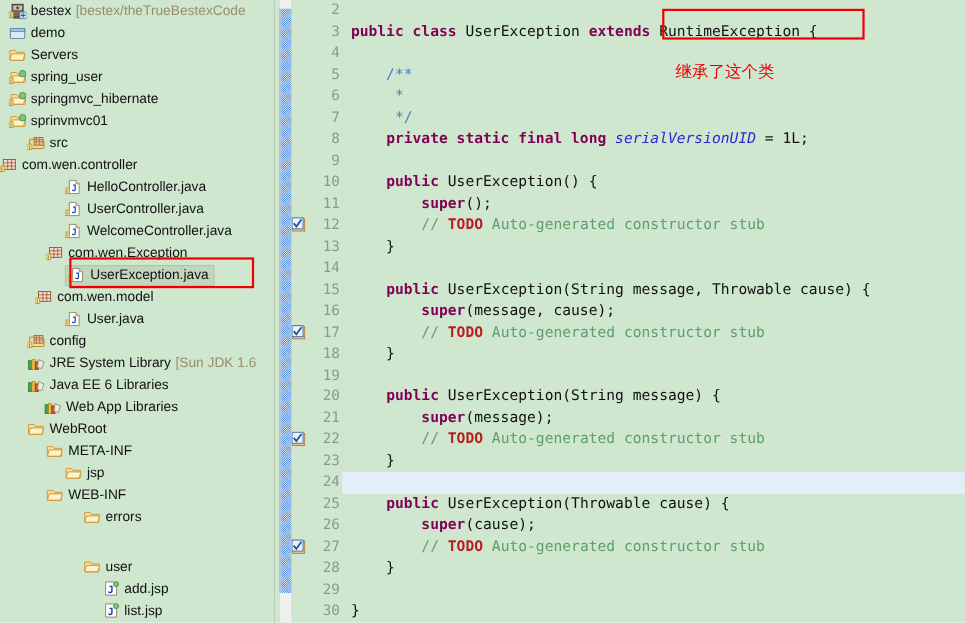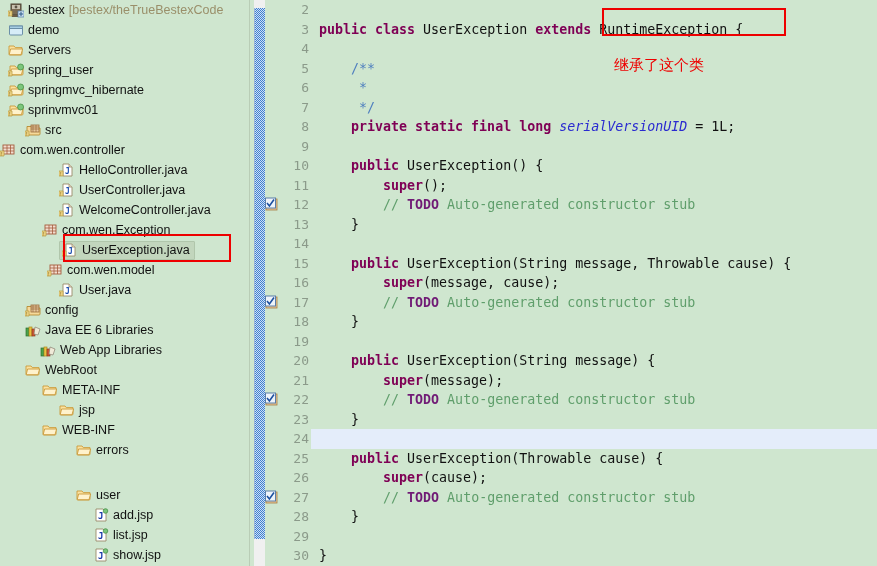--- a/index.html
+++ b/index.html
@@ -164,21 +164,21 @@
     white-space: pre;
     padding-left: 8px;
     color: #1a1a1a;
   }
   .cl.current {
     background: #e4edfa;
     margin-left: 0;
   }
   .kw  { color: #7f0055; font-weight: bold; }
   .cmt { color: #5f9e6b; }
-  .todo{ color: #701a75; font-weight: bold; }
+  .todo{ color: #b91c1c; font-weight: bold; }
   .fld { color: #2a2ad0; font-style: italic; }
   .jdoc{ color: #4f7fbf; }
   .plain { color: #111111; }
 
   
   .redbox {
     position: absolute;
     border: 2px solid #ee0000;
     box-sizing: border-box;
     pointer-events: none;
@@ -368,21 +368,21 @@
               <path d="M4 2h6l3 3v9H4z" fill="#ffffff" stroke="#9a8a6a" stroke-width=".9"></path>
               <path d="M10 2v3h3" fill="#e8e0cc" stroke="#9a8a6a" stroke-width=".8"></path>
               <text x="6" y="12" font-size="8" font-family="monospace" fill="#2050b0" font-weight="bold">J</text>
               <path d="M0 9h4v5H0z" fill="#f2d98c" stroke="#b59a3c" stroke-width=".7"></path>
               <text x="1" y="14" font-size="6" fill="#7a5c10">!</text>
             </svg>
           </span>
           <span class="tree-label">UserException.java</span>
         </span>
       </div>
-      <div class="tree-row" style="padding-left: 47px;">
+      <div class="tree-row" style="padding-left: 32px;">
         <span class="tree-hit">
           <span class="ic">
             <svg width="16" height="16" viewBox="0 0 16 16">
               <rect x="3" y="3" width="11" height="9" fill="#f2ded0" stroke="#a55c3c" stroke-width=".9"></rect>
               <path d="M3 6h11M3 9h11M7 3v9M10.5 3v9" stroke="#a55c3c" stroke-width=".8"></path>
               <path d="M0 9h4v5H0z" fill="#f2d98c" stroke="#b59a3c" stroke-width=".7"></path>
               <text x="1" y="14" font-size="6" fill="#7a5c10">!</text>
             </svg>
           </span>
           <span class="tree-label">com.wen.model</span>
@@ -408,20 +408,34 @@
             <svg width="16" height="16" viewBox="0 0 16 16">
               <path d="M2 4.5h5l1.2 1.5H15V12a1 1 0 0 1-1 1H3a1 1 0 0 1-1-1z" fill="#f6d99a" stroke="#b58a32" stroke-width=".9"></path>
               <rect x="6" y="3" width="8" height="7" fill="#e8c9a0" stroke="#9a6b3a" stroke-width=".8"></rect>
               <path d="M6 5h8M6 7h8M8 3v7M11 3v7" stroke="#9a6b3a" stroke-width=".7"></path>
               <path d="M0 9h4v5H0z" fill="#f2d98c" stroke="#b59a3c" stroke-width=".7"></path>
               <text x="1" y="14" font-size="6" fill="#7a5c10">!</text>
             </svg>
           </span>
           <span class="tree-label">config</span>
         </span>
+      </div>
+      <div class="tree-row" style="padding-left: 25px;">
+        <span class="tree-hit">
+          <span class="ic">
+            <svg width="16" height="16" viewBox="0 0 16 16">
+              <rect x="1" y="6" width="3" height="8" fill="#4aa24a" stroke="#2e6e2e" stroke-width=".7"></rect>
+              <rect x="4" y="5" width="3" height="9" fill="#e8c040" stroke="#a88a20" stroke-width=".7"></rect>
+              <rect x="7" y="7" width="3" height="7" fill="#cc5533" stroke="#8a3a20" stroke-width=".7"></rect>
+              <path d="M10 5l5 2-2 6-4-1z" fill="#f0ead8" stroke="#8a8070" stroke-width=".7"></path>
+            </svg>
+          </span>
+          <span class="tree-label">JRE System Library</span>
+        </span>
+        <span class="tree-sub">[Sun JDK 1.6</span>
       </div>
       <div class="tree-row" style="padding-left: 25px;">
         <span class="tree-hit">
           <span class="ic">
             <svg width="16" height="16" viewBox="0 0 16 16">
               <rect x="1" y="6" width="3" height="8" fill="#4aa24a" stroke="#2e6e2e" stroke-width=".7"></rect>
               <rect x="4" y="5" width="3" height="9" fill="#e8c040" stroke="#a88a20" stroke-width=".7"></rect>
               <rect x="7" y="7" width="3" height="7" fill="#cc5533" stroke="#8a3a20" stroke-width=".7"></rect>
               <path d="M10 5l5 2-2 6-4-1z" fill="#f0ead8" stroke="#8a8070" stroke-width=".7"></path>
             </svg>

